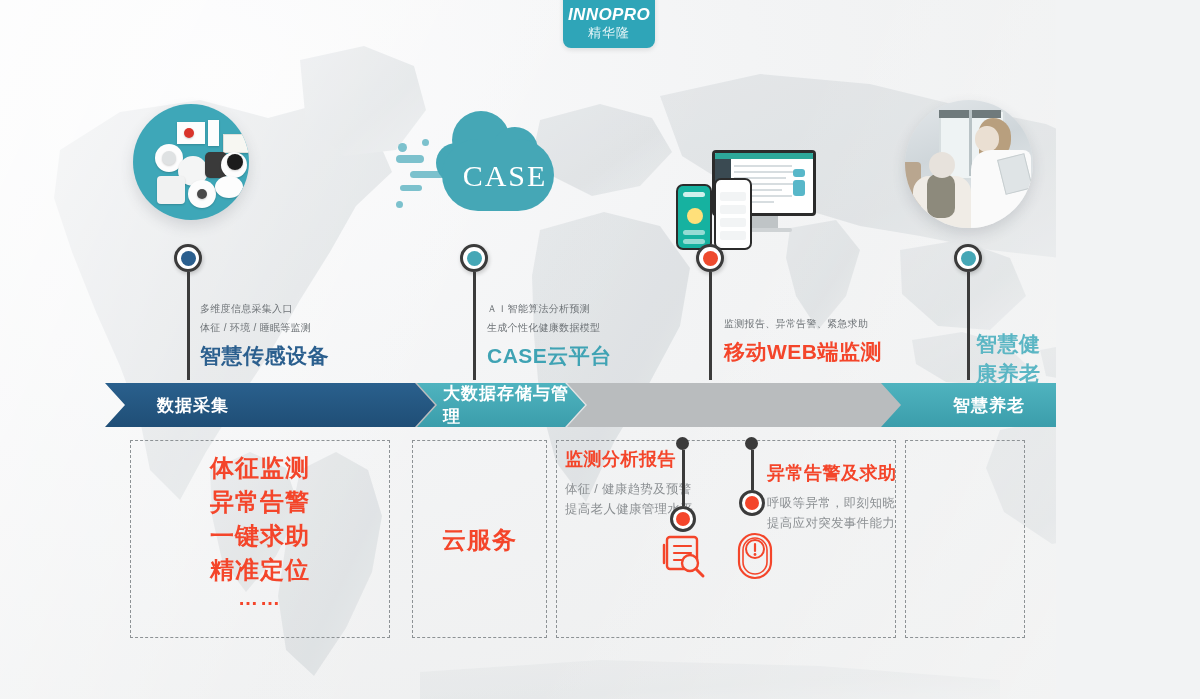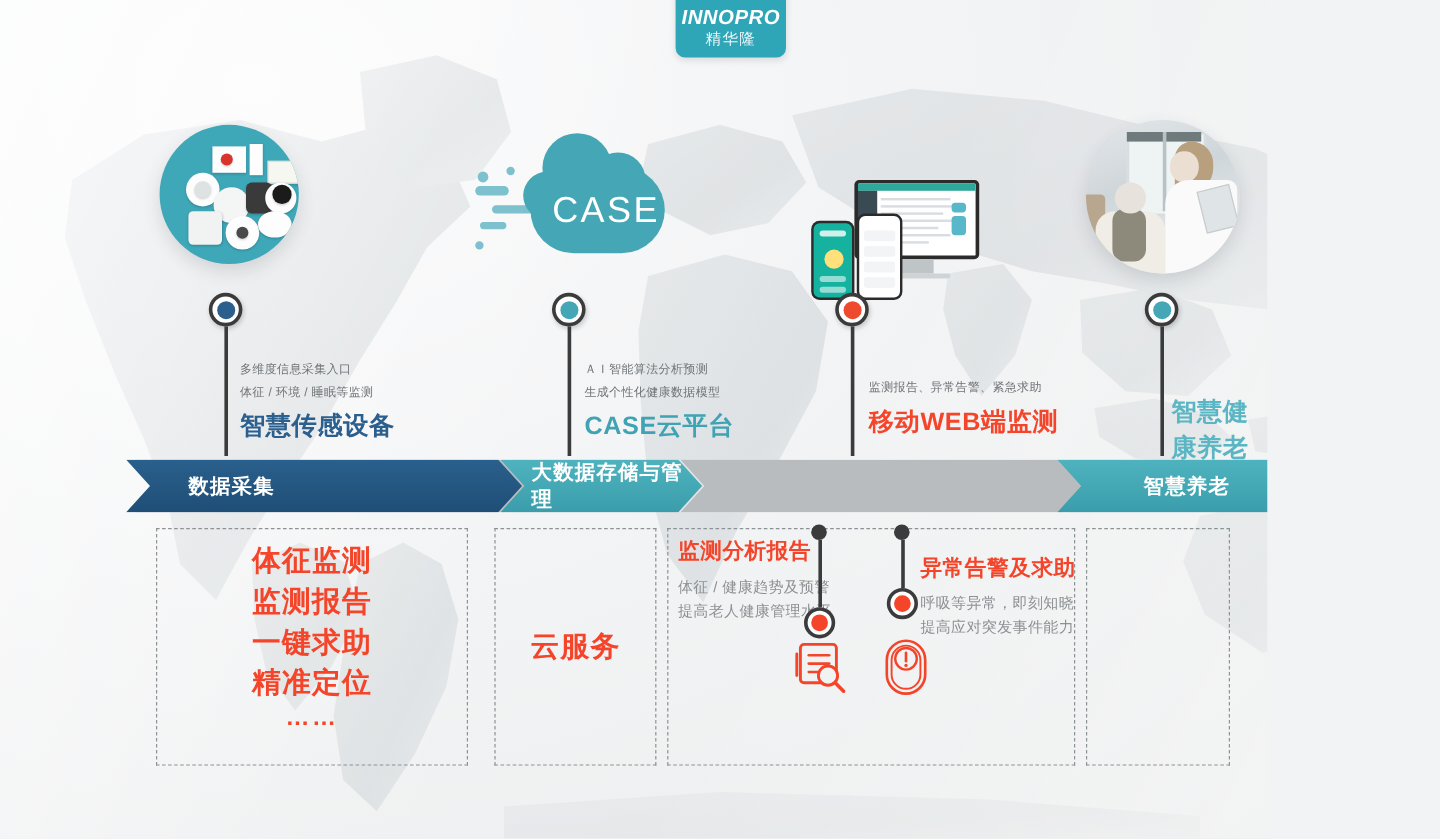--- a/index.html
+++ b/index.html
@@ -72,21 +72,21 @@
   #cloud{position:absolute;left:396px;top:127px;width:158px;height:104px;}
   .cloud-body{
     position:absolute;left:46px;top:12px;width:112px;height:72px;
     background:#45a7b6;border-radius:40px;
   }
   .cloud-b1{position:absolute;left:56px;top:-16px;width:58px;height:58px;background:#45a7b6;border-radius:50%;}
   .cloud-b2{position:absolute;left:96px;top:0px;width:46px;height:46px;background:#45a7b6;border-radius:50%;}
   .cloud-b3{position:absolute;left:40px;top:16px;width:40px;height:40px;background:#45a7b6;border-radius:50%;}
   .cloud-label{
     position:absolute;left:60px;top:34px;width:98px;text-align:center;
-    color:#fff;font-size:30px;letter-spacing:2px;line-height:1;
+    color:#fff;font-size:30px;letter-spacing:2px;line-height:1;font-family:Liberation Serif, serif;
   }
   .dash{position:absolute;background:#7cc1cd;border-radius:4px;}
   .dot-s{position:absolute;background:#7cc1cd;border-radius:50%;}
 
   
   #devices{position:absolute;left:676px;top:150px;width:140px;height:100px;}
   .monitor{position:absolute;left:36px;top:0;width:104px;height:66px;background:#2b2b2b;border-radius:4px;padding:3px;box-sizing:border-box;}
   .mon-screen{width:100%;height:100%;background:#fff;border-radius:1px;position:relative;overflow:hidden;}
   .mon-top{position:absolute;left:0;top:0;width:100%;height:6px;background:#2da89a;}
   .mon-side{position:absolute;left:0;top:6px;width:16px;bottom:0;background:#3a4a52;}
@@ -352,21 +352,21 @@
 
 
     <div class="arrow" style="left:776px;width:274px;background:linear-gradient(180deg,#4fb3bf 0%,#3b9dab 100%);clip-path:polygon(0 0,254px 0,274px 22px,254px 44px,0 44px,20px 22px);padding-left:72px;">
       <span class="alabel">智慧养老</span>
     </div>
   </div>
 
   <div class="dbox" style="left:130px;top:440px;width:260px;height:198px;">
     <div class="dbox-list" style="top:10px;">
       <div class="red-item">体征监测</div>
-      <div class="red-item">监测报告</div>
+      <div class="red-item">异常告警</div>
       <div class="red-item">一键求助</div>
       <div class="red-item">精准定位</div>
       <div class="ell">……</div>
     </div>
   </div>
 
   <div class="dbox" style="left:412px;top:440px;width:135px;height:198px;">
     <div class="dbox-list" style="top:82px;">
       <div class="red-item">云服务</div>
     </div>

